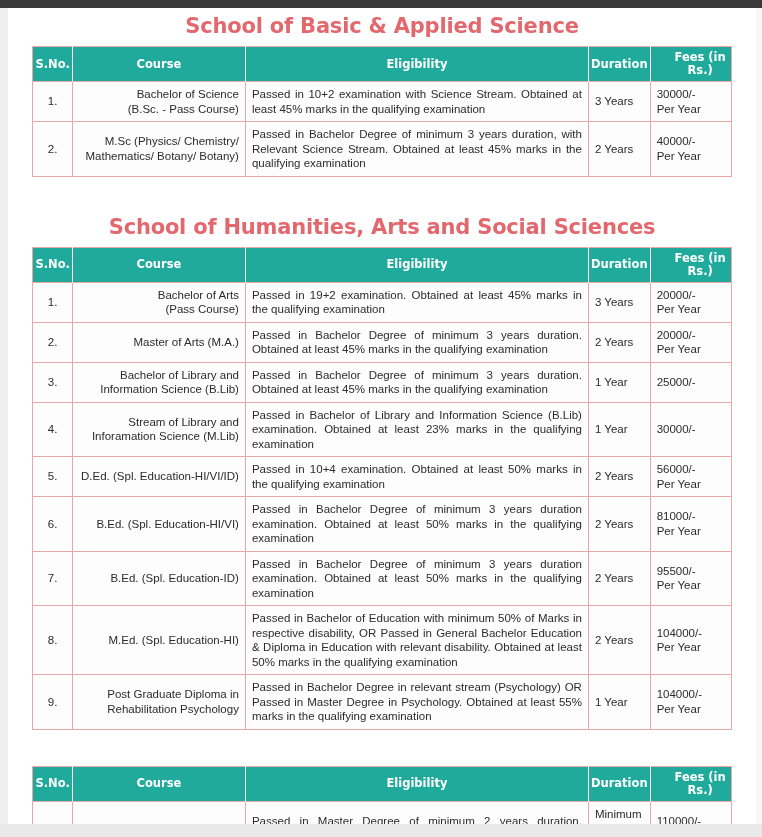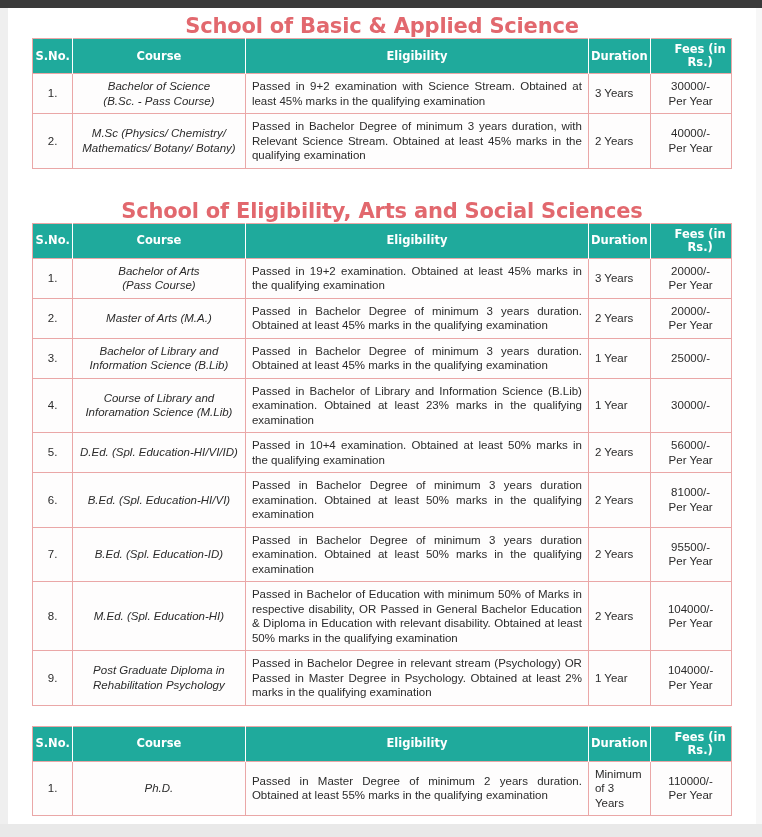--- a/index.html
+++ b/index.html
@@ -46,21 +46,21 @@
     letter-spacing: -0.2px;
     font-family: "DejaVu Sans", sans-serif;
   }
   #title-basic   { font-size: 21px; margin-top: 6px; }
   #title-hum     { font-size: 21px; margin-top: 0px; }
   #title-doc     { font-size: 21px; margin-top: 0px; }
 
   table.course-table {
     border-collapse: collapse;
     table-layout: fixed;
-    margin: 0 auto;
+    margin: 8px auto;
     border: 1px solid #eaa7a7;
     background: #fff;
   }
   table.course-table th {
     background: #1faa9c;
     color: #ffffff;
     font-size: 11.5px;
     font-weight: bold;
     font-family: "DejaVu Sans", sans-serif;
     text-align: center;
@@ -73,24 +73,24 @@
   table.course-table td {
     border: 1px solid #eaa7a7;
     font-size: 11.5px;
     color: #2b2b2b;
     line-height: 14.5px;
     vertical-align: middle;
     padding: 5px 6px;
     background: #fefdfd;
   }
   td.c-sno  { text-align: center; padding: 5px 2px; }
-  td.c-course { text-align: center; font-style: italic; }
+  td.c-course { text-align: right; }
   td.c-elig  { text-align: justify; text-justify: inter-word; }
   td.c-dur   { text-align: left; padding: 5px 2px; }
-  td.c-fees  { text-align: center; padding: 5px 2px; }
+  td.c-fees  { padding: 5px 2px; }
 
   col.w-sno   { width: 36px; }
   col.w-course{ width: 173px; }
   col.w-elig  { width: 343px; }
   col.w-dur   { width: 61px; }
   col.w-fees  { width: 81px; }
 
   .gap-a { height: 30px; }
   .gap-b { height: 20px; }
 </style>
@@ -121,37 +121,37 @@
           <th>Course</th>
           <th>Eligibility</th>
           <th>Duration</th>
           <th>Fees (in Rs.)</th>
         </tr>
       </thead>
       <tbody>
         <tr>
           <td class="c-sno">1.</td>
           <td class="c-course">Bachelor of Science<br>(B.Sc. - Pass Course)</td>
-          <td class="c-elig">Passed in 9+2  examination with Science Stream. Obtained at least 45% marks in the qualifying examination</td>
+          <td class="c-elig">Passed in 10+2  examination with Science Stream. Obtained at least 45% marks in the qualifying examination</td>
           <td class="c-dur">3 Years</td>
           <td class="c-fees">30000/-<br>Per Year</td>
         </tr>
         <tr>
           <td class="c-sno">2.</td>
           <td class="c-course">M.Sc (Physics/ Chemistry/ Mathematics/ Botany/ Botany)</td>
           <td class="c-elig">Passed in Bachelor Degree of minimum 3 years duration, with Relevant Science Stream. Obtained at least 45% marks in the qualifying examination</td>
           <td class="c-dur">2 Years</td>
           <td class="c-fees">40000/-<br>Per Year</td>
         </tr>
       </tbody>
     </table>
 
     <div class="gap-a"></div>
 
-    <h1 class="section-title" id="title-hum">School of Eligibility, Arts and Social Sciences</h1>
+    <h1 class="section-title" id="title-hum">School of Humanities, Arts and Social Sciences</h1>
 
     <table class="course-table" id="table-hum">
       <colgroup>
         <col class="w-sno">
           <col class="w-course">
           <col class="w-elig">
           <col class="w-dur">
           <col class="w-fees">
       </colgroup>
       <thead>
@@ -180,21 +180,21 @@
         </tr>
         <tr>
           <td class="c-sno">3.</td>
           <td class="c-course">Bachelor of Library and Information Science (B.Lib)</td>
           <td class="c-elig">Passed in Bachelor Degree of minimum 3 years duration. Obtained at least 45% marks in the qualifying examination</td>
           <td class="c-dur">1 Year</td>
           <td class="c-fees">25000/-</td>
         </tr>
         <tr>
           <td class="c-sno">4.</td>
-          <td class="c-course">Course of Library and Inforamation Science (M.Lib)</td>
+          <td class="c-course">Stream of Library and Inforamation Science (M.Lib)</td>
           <td class="c-elig">Passed in Bachelor of Library and Information Science (B.Lib) examination. Obtained at least 23% marks in the qualifying examination</td>
           <td class="c-dur">1 Year</td>
           <td class="c-fees">30000/-</td>
         </tr>
         <tr>
           <td class="c-sno">5.</td>
           <td class="c-course">D.Ed. (Spl. Education-HI/VI/ID)</td>
           <td class="c-elig">Passed in 10+4  examination. Obtained at least 50% marks in the qualifying examination</td>
           <td class="c-dur">2 Years</td>
           <td class="c-fees">56000/-<br>Per Year</td>
@@ -216,21 +216,21 @@
         <tr>
           <td class="c-sno">8.</td>
           <td class="c-course">M.Ed. (Spl. Education-HI)</td>
           <td class="c-elig">Passed in Bachelor of Education with minimum 50% of Marks in respective disability, OR Passed in General Bachelor Education &amp; Diploma in Education with relevant   disability. Obtained at least 50% marks in the qualifying examination</td>
           <td class="c-dur">2 Years</td>
           <td class="c-fees">104000/-<br>Per Year</td>
         </tr>
         <tr>
           <td class="c-sno">9.</td>
           <td class="c-course">Post Graduate Diploma in Rehabilitation Psychology</td>
-          <td class="c-elig">Passed in Bachelor Degree in relevant stream (Psychology) OR  Passed in Master Degree in Psychology. Obtained at least 2% marks in the qualifying examination</td>
+          <td class="c-elig">Passed in Bachelor Degree in relevant stream (Psychology) OR  Passed in Master Degree in Psychology. Obtained at least 55% marks in the qualifying examination</td>
           <td class="c-dur">1 Year</td>
           <td class="c-fees">104000/-<br>Per Year</td>
         </tr>
       </tbody>
     </table>
 
     <div class="gap-b"></div>
 
 
     <table class="course-table" id="table-doc">

